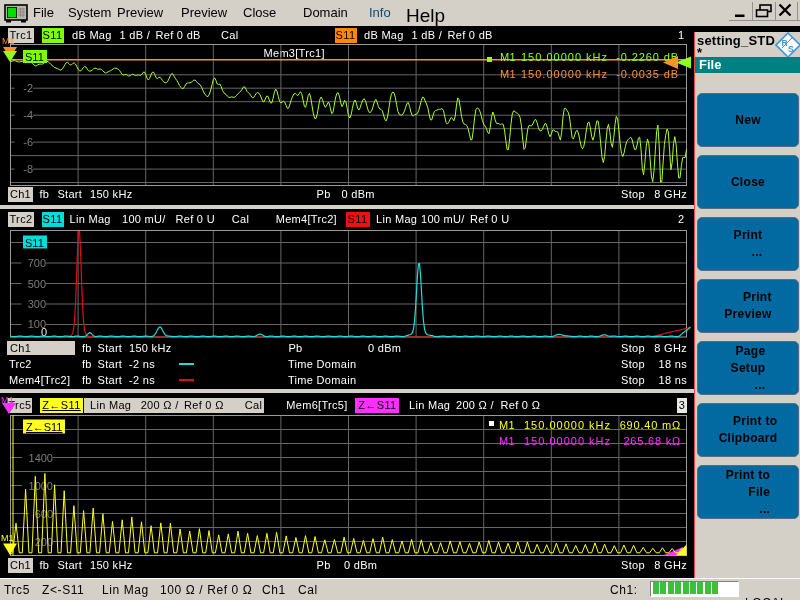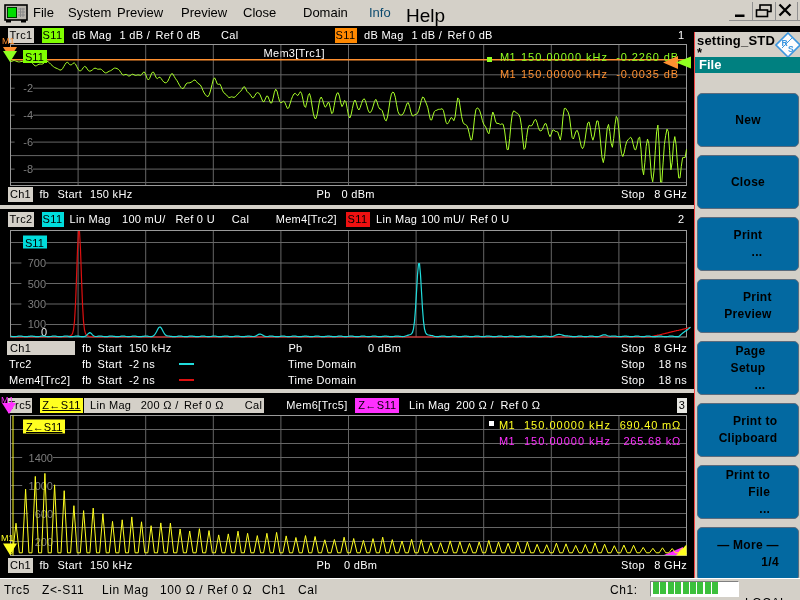--- a/index.html
+++ b/index.html
@@ -276,21 +276,20 @@
 <line x1="7" y1="16" x2="17" y2="6" stroke="#3c97e0" stroke-width="1"></line>
 </svg>
 <div class="abs" style="left:0;top:25px;width:106px;height:16px;background:#008080;color:#fff;font-weight:bold;font-size:13px;line-height:16px;padding-left:4px">File</div>
 <div class="btn" style="top:61px">New</div>
       <div class="btn" style="top:123px">Close</div>
       <div class="btn" style="top:185px">Print<br>...</div>
       <div class="btn" style="top:247px">Print<br>Preview</div>
       <div class="btn" style="top:309px">Page<br>Setup<br>...</div>
       <div class="btn" style="top:371px">Print to<br>Clipboard</div>
       <div class="btn" style="top:433px">Print to<br>File<br>...</div>
-      <div class="btn" style="top:495px">— More —<br>1/4</div>
 </div>
 <div id="statusbar">
       <div class="abs" style="left:4px;top:3px;line-height:16px">Trc5</div>
       <div class="abs" style="left:42px;top:3px;line-height:16px">Z&lt;-S11</div>
       <div class="abs" style="left:102px;top:3px;line-height:16px">Lin Mag</div>
       <div class="abs" style="left:160px;top:3px;line-height:16px">100 Ω / Ref 0 Ω</div>
       <div class="abs" style="left:262px;top:3px;line-height:16px">Ch1</div>
       <div class="abs" style="left:298px;top:3px;line-height:16px">Cal</div>
       <div class="abs" style="left:610px;top:3px;line-height:16px">Ch1:</div>
       <div class="abs" style="left:650px;top:2px;width:89px;height:16px;background:#fff;border:1px solid #808080;border-bottom-color:#fff;border-right-color:#fff"></div>

